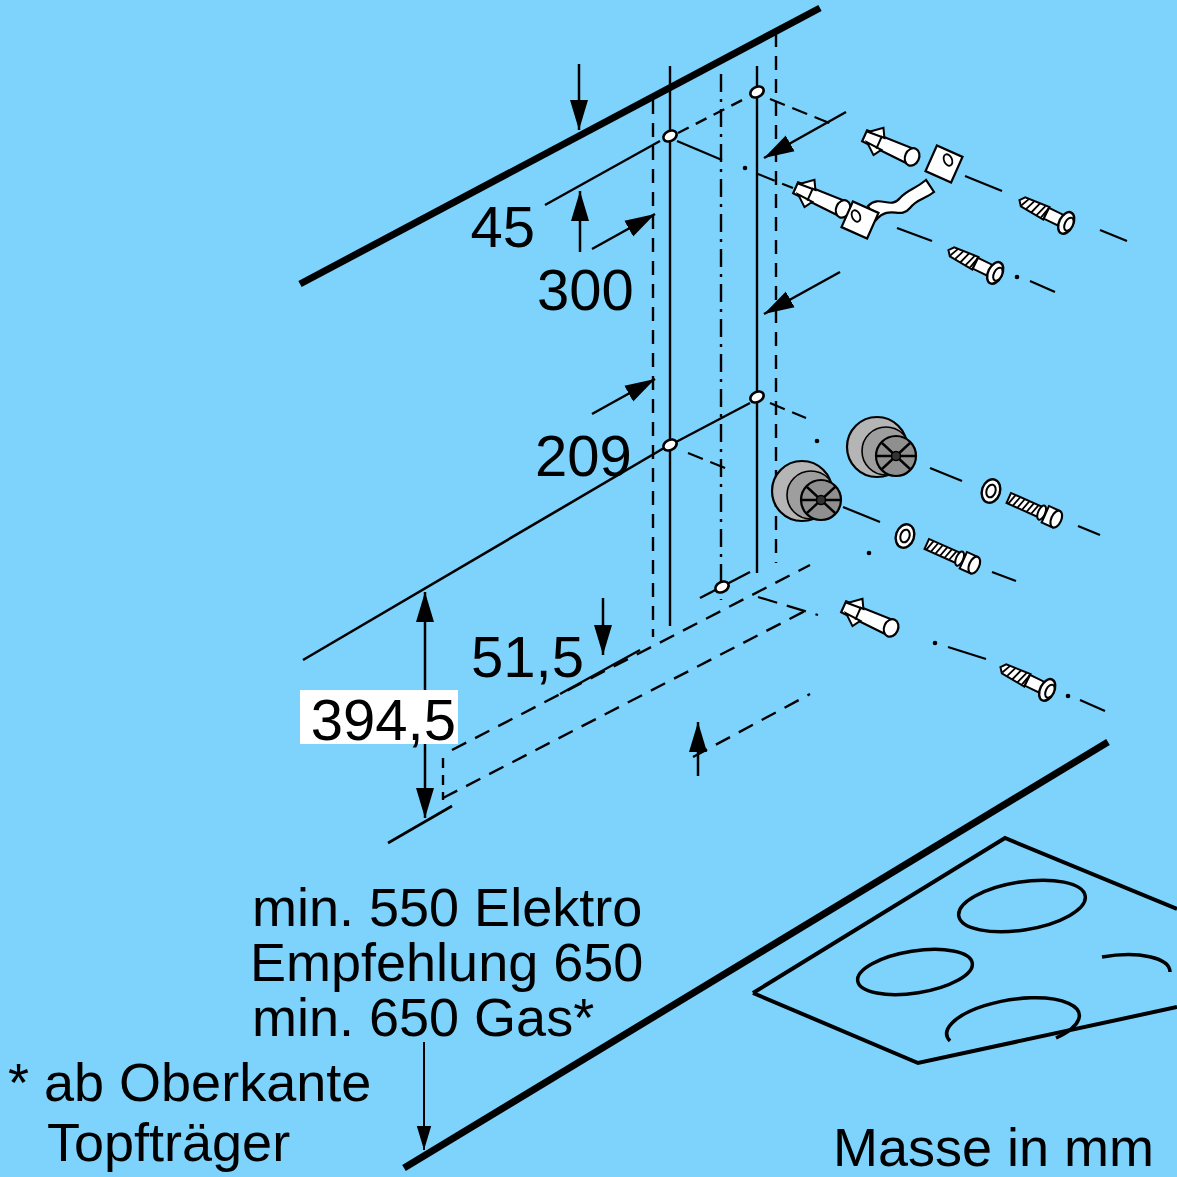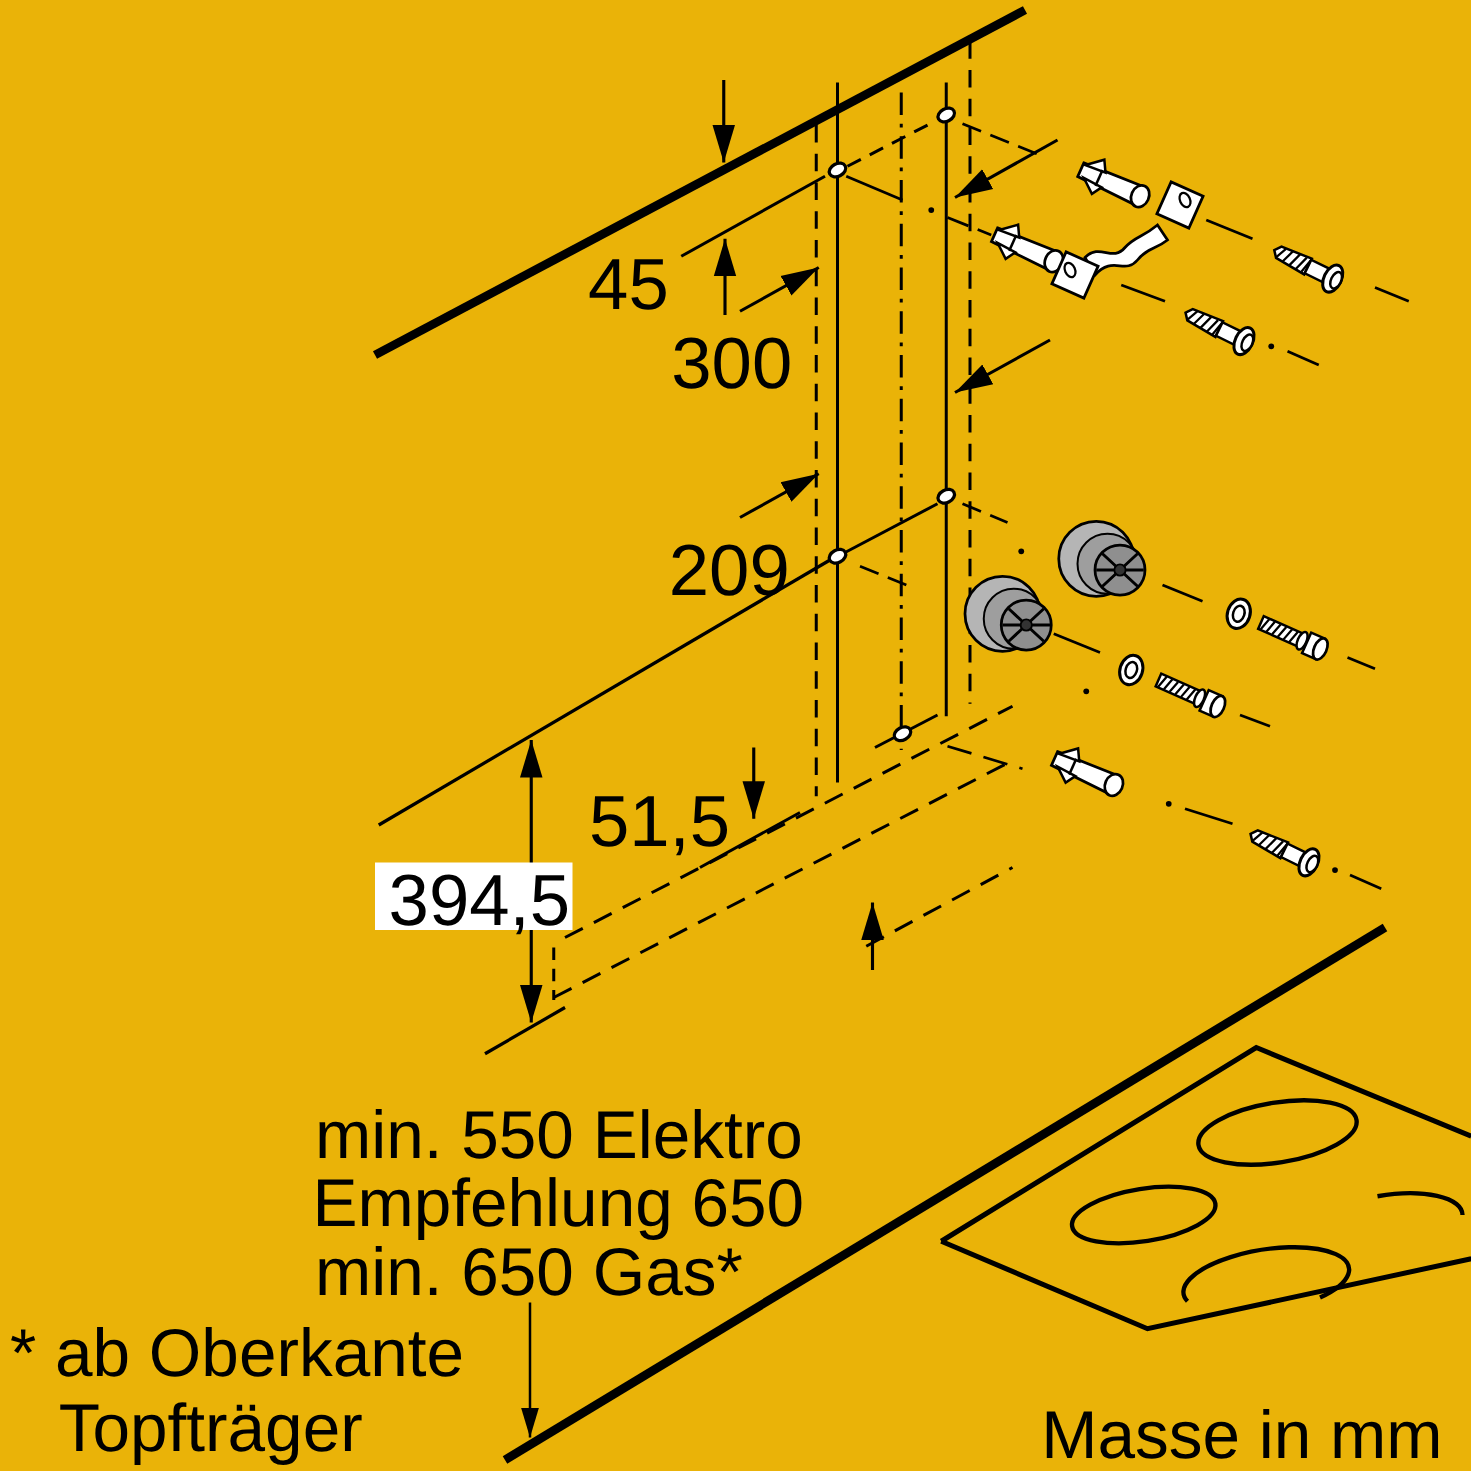--- a/index.html
+++ b/index.html
@@ -1,16 +1,16 @@
 <!DOCTYPE html>
 <html><head>
 <meta charset="utf-8">
 <style>
   html,body{margin:0;padding:0;background:#ffffff;}
-  .stage{position:relative;width:1177px;height:1177px;background:#eab308;overflow:hidden;}
+  .stage{position:relative;width:1177px;height:1177px;background:#7dd3fc;overflow:hidden;}
   svg{display:block;}
   svg text{font-family:"Liberation Sans", sans-serif;fill:#000000;}
   .dim-num{font-size:58px;}
   .note-txt{font-size:54px;}
   .lineart{stroke:#000;fill:none;}
 </style>
 </head>
 <body>
 
 <div class="stage">

